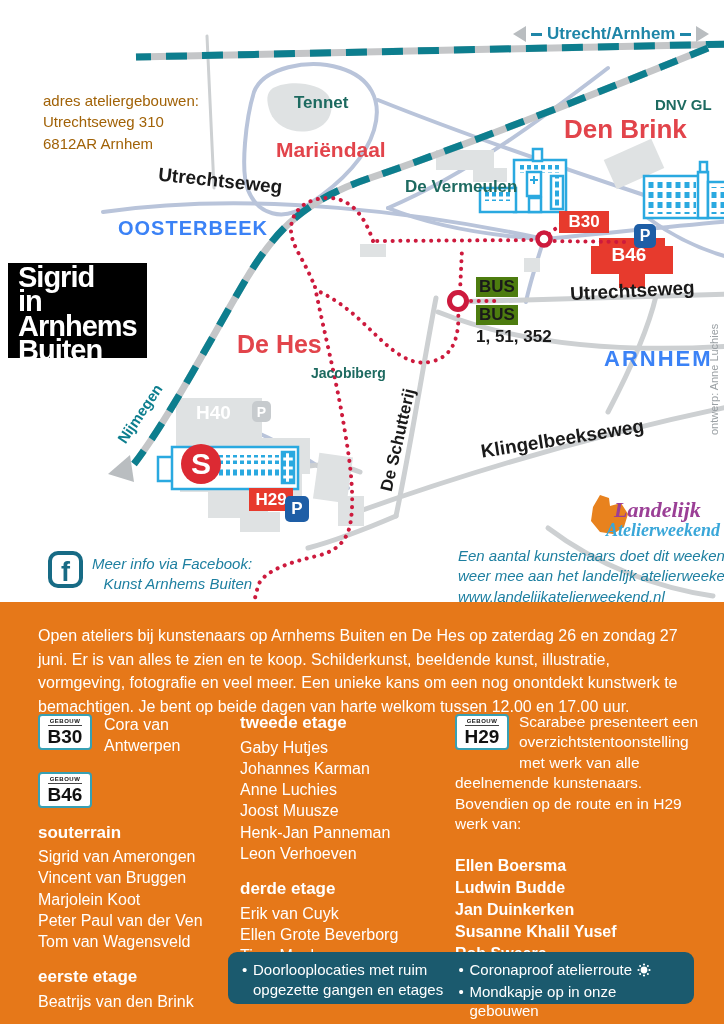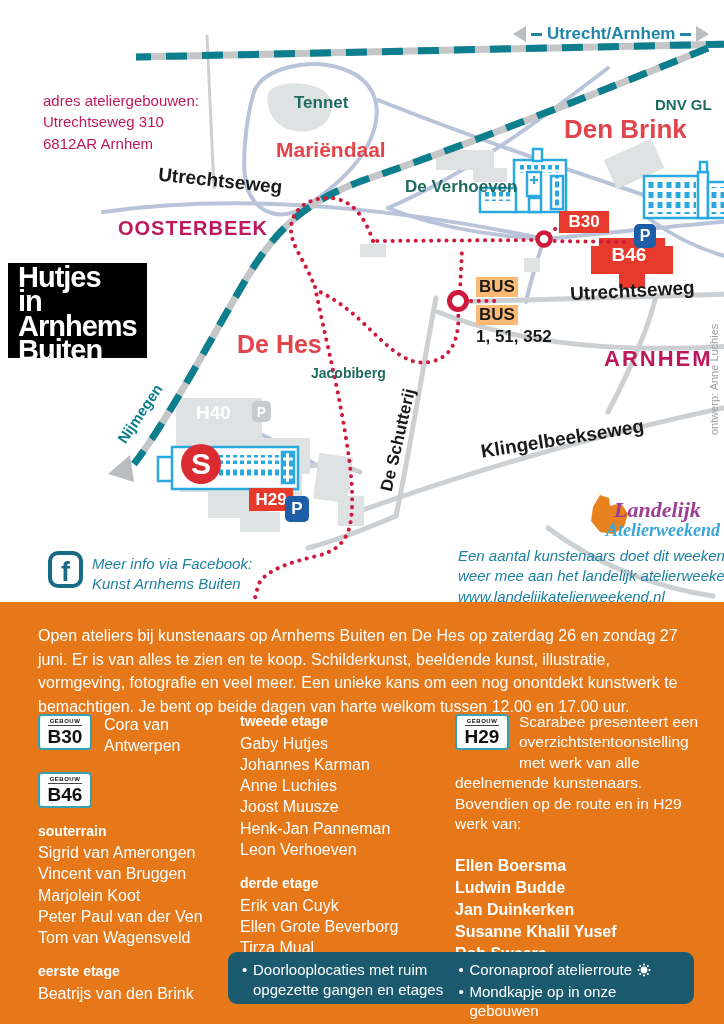--- a/index.html
+++ b/index.html
@@ -3,32 +3,32 @@
 <meta charset="utf-8">
 <style>
   html,body{margin:0;padding:0;background:#888;}
   *{box-sizing:border-box;}
   #page{position:relative;width:724px;height:1024px;background:#fff;overflow:hidden;
         font-family:"Liberation Sans",sans-serif;margin:0 auto;}
   
   #map{position:absolute;left:8px;top:0;width:724px;height:602px;background:#fff;}
   #map svg{position:absolute;left:0;top:0;}
   .lbl{position:absolute;white-space:nowrap;}
-  .addr{font-size:15px;color:#be185d;line-height:1.42;}
+  .addr{font-size:15px;color:#a16207;line-height:1.42;}
   .dir{display:flex;align-items:center;gap:5px;color:#1f86a8;font-weight:bold;font-size:17px;}
   .tri{width:0;height:0;border-top:8px solid transparent;border-bottom:8px solid transparent;}
   .tri.left{border-right:13px solid #b9bdc0;}
   .tri.right{border-left:13px solid #b9bdc0;}
   .dash{width:11px;height:3px;background:#1f86a8;}
   .red-area{color:#e2444b;font-weight:bold;}
-  .teal-city{color:#be185d;font-weight:bold;}
+  .teal-city{color:#3b82f6;font-weight:bold;}
   .green-pl{color:#1d6a60;font-weight:bold;}
   .road-lbl{color:#1a1a1a;font-weight:bold;}
   .rail-lbl{color:#0d7e8e;font-weight:bold;}
-  .bus-lbl{color:#1a1a1a;font-weight:bold;background:#fdba74;padding:0 3px;}
+  .bus-lbl{color:#1a1a1a;font-weight:bold;background:#4d7c0f;padding:0 3px;}
   .bus-nums{color:#1a1a1a;font-weight:bold;}
   .credit{color:#9aa0a4;font-size:11px;writing-mode:vertical-rl;transform:rotate(180deg);}
   .badge-red{position:absolute;background:#e73a2d;color:#fff;font-weight:bold;
              display:flex;align-items:center;justify-content:center;}
   .badge-p{position:absolute;background:#1e5ea6;color:#fff;font-weight:bold;border-radius:5px;
            display:flex;align-items:center;justify-content:center;}
   .badge-p.gray{background:#c7cbce;}
   .s-disc{position:absolute;width:40px;height:40px;border-radius:50%;background:#dc2a33;
           color:#fff;font-weight:bold;font-size:30px;display:flex;align-items:center;justify-content:center;}
   .logo-black{position:absolute;left:0;top:263px;width:139px;height:95px;background:#000;
@@ -37,21 +37,21 @@
   .fb-icon{position:absolute;width:35px;height:37px;border:4px solid #176b85;border-radius:10px;
            background:#fff;color:#176b85;font-weight:bold;font-size:27px;
            display:flex;align-items:flex-end;justify-content:center;line-height:0.9;}
   .note-teal{color:#1d7fa0;font-style:italic;font-size:15px;line-height:1.35;}
   .script1{color:#9b3f96;font-family:"Liberation Serif",serif;font-style:italic;font-weight:bold;font-size:22px;}
   .script2{color:#3aa7d9;font-family:"Liberation Serif",serif;font-style:italic;font-weight:bold;font-size:18px;}
   
   #panel{position:absolute;left:0;top:602px;width:724px;height:422px;background:#e67819;color:#fff;}
   .intro{position:absolute;left:38px;top:22px;width:662px;font-size:16px;line-height:1.47;}
   .col{position:absolute;font-size:16px;line-height:1.33;}
-  .sec-h{font-weight:bold;font-size:14px;margin:14px 0 2px;}
+  .sec-h{font-weight:bold;font-size:17px;margin:14px 0 2px;}
   .sec-h.first{margin-top:0;}
   .gebouw-sign{background:#fff;border:2px solid #37a0b4;border-radius:4px;width:54px;
                text-align:center;color:#111;padding:1px 0 2px;line-height:1;}
   .gebouw-sign .gs-small{display:block;font-size:6px;font-weight:bold;letter-spacing:.5px;
                          border-bottom:1px solid #444;width:34px;margin:1px auto 1px;padding-bottom:1px;}
   .gs-code{font-size:19px;font-weight:bold;}
   .sign-row{display:flex;gap:12px;align-items:flex-start;}
   .names div{white-space:nowrap;}
   #banner{position:absolute;left:228px;top:350px;width:466px;height:52px;background:#1b5a6e;
           border-radius:9px;display:flex;padding:8px 14px;gap:10px;font-size:15px;line-height:1.3;}
@@ -183,21 +183,21 @@
       <div>Utrechtseweg 310</div>
       <div>6812AR Arnhem</div>
     </div>
 
     <div class="lbl green-pl" style="left:286px;top:93px;font-size:17px;">Tennet</div>
     <div class="lbl green-pl" style="left:647px;top:96px;font-size:15px;">DNV GL</div>
     <div class="lbl red-area" style="left:268px;top:138px;font-size:21px;">Mariëndaal</div>
     <div class="lbl red-area" style="left:556px;top:114px;font-size:26px;">Den Brink</div>
     <div class="lbl road-lbl" style="left:150px;top:170px;font-size:19px;transform:rotate(6deg);">Utrechtseweg</div>
     <div class="lbl teal-city" style="left:110px;top:217px;font-size:20px;letter-spacing:1px;">OOSTERBEEK</div>
-    <div class="lbl green-pl" style="left:397px;top:177px;font-size:17px;">De Verhoeven</div>
+    <div class="lbl green-pl" style="left:397px;top:177px;font-size:17px;">De Vermeulen</div>
     <div class="lbl red-area" style="left:229px;top:330px;font-size:25px;">De Hes</div>
     <div class="lbl green-pl" style="left:303px;top:365px;font-size:14px;">Jacobiberg</div>
     <div class="lbl teal-city" style="left:596px;top:346px;font-size:22px;letter-spacing:2px;">ARNHEM</div>
     <div class="lbl road-lbl" style="left:562px;top:280px;font-size:19px;transform:rotate(-3deg);">Utrechtseweg</div>
     <div class="lbl road-lbl" style="left:472px;top:428px;font-size:19px;transform:rotate(-9deg);">Klingelbeekseweg</div>
     <div class="lbl road-lbl" style="left:338px;top:430px;font-size:17px;transform:rotate(-77deg);">De Schutterij</div>
     <div class="lbl rail-lbl" style="left:98px;top:405px;font-size:15px;transform:rotate(-56deg);">Nijmegen</div>
     <div class="lbl credit" style="left:700px;top:305px;height:130px;">ontwerp: Anne Luchies</div>
 
     <div class="lbl bus-lbl" style="left:468px;top:277px;font-size:17px;">BUS</div>
@@ -207,28 +207,28 @@
     <div class="badge-red" style="left:551px;top:211px;width:50px;height:22px;font-size:17px;">B30</div>
     <div class="lbl" style="left:589px;top:244px;width:64px;text-align:center;color:#fff;font-weight:bold;font-size:19px;">B46</div>
     <div class="badge-p" style="left:626px;top:224px;width:22px;height:24px;font-size:16px;">P</div>
     <div class="badge-red" style="left:241px;top:488px;width:44px;height:23px;font-size:17px;">H29</div>
     <div class="badge-p" style="left:277px;top:496px;width:24px;height:26px;font-size:17px;">P</div>
     <div class="badge-p gray" style="left:244px;top:401px;width:19px;height:21px;font-size:14px;">P</div>
     <div class="lbl" style="left:188px;top:402px;color:#fff;font-weight:bold;font-size:19px;">H40</div>
     <div class="s-disc" style="left:173px;top:444px;">S</div>
 
     <div class="logo-black">
-      <div>Hutjes</div>
+      <div>Sigrid</div>
       <div>in</div>
       <div>Arnhems</div>
       <div>Buiten</div>
     </div>
 
     <div class="fb-icon" style="left:40px;top:551px;">f</div>
-    <div class="lbl note-teal" style="left:84px;top:554px;">
+    <div class="lbl note-teal" style="left:84px;top:554px;text-align:right;">
       <div>Meer info via Facebook:</div>
       <div>Kunst Arnhems Buiten</div>
     </div>
 
     <div class="lbl script1" style="left:606px;top:497px;">Landelijk</div>
     <div class="lbl script2" style="left:598px;top:520px;">Atelierweekend</div>
     <div class="lbl note-teal" style="left:450px;top:546px;">
       <div>Een aantal kunstenaars doet dit weekend</div>
       <div>weer mee aan het landelijk atelierweekend:</div>
       <div>www.landelijkatelierweekend.nl</div>

